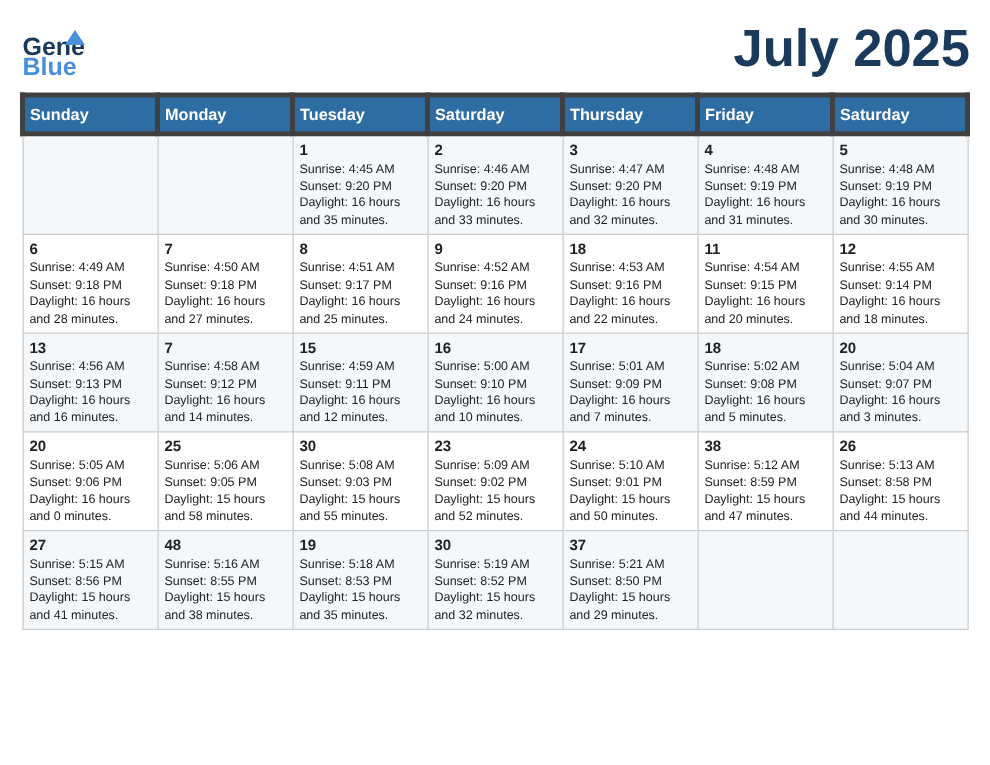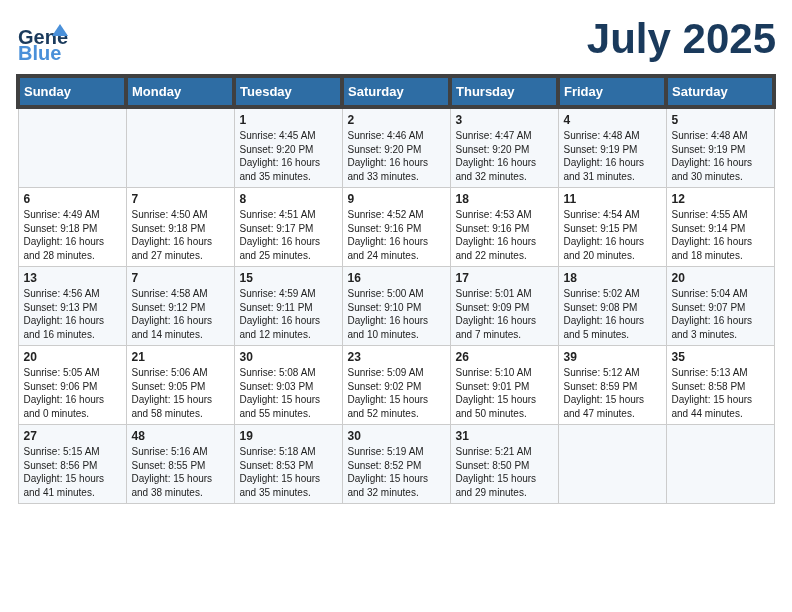--- a/index.html
+++ b/index.html
@@ -196,41 +196,41 @@
           <span class="day-num">20</span>
           <div class="cell-content">Sunrise: 5:04 AM<br>Sunset: 9:07 PM<br>Daylight: 16 hours<br>and 3 minutes.</div>
         </td>
       </tr>
       <tr>
         <td>
           <span class="day-num">20</span>
           <div class="cell-content">Sunrise: 5:05 AM<br>Sunset: 9:06 PM<br>Daylight: 16 hours<br>and 0 minutes.</div>
         </td>
         <td>
-          <span class="day-num">21</span>
+          <span class="day-num">25</span>
           <div class="cell-content">Sunrise: 5:06 AM<br>Sunset: 9:05 PM<br>Daylight: 15 hours<br>and 58 minutes.</div>
         </td>
         <td>
           <span class="day-num">30</span>
           <div class="cell-content">Sunrise: 5:08 AM<br>Sunset: 9:03 PM<br>Daylight: 15 hours<br>and 55 minutes.</div>
         </td>
         <td>
           <span class="day-num">23</span>
           <div class="cell-content">Sunrise: 5:09 AM<br>Sunset: 9:02 PM<br>Daylight: 15 hours<br>and 52 minutes.</div>
         </td>
         <td>
+          <span class="day-num">24</span>
+          <div class="cell-content">Sunrise: 5:10 AM<br>Sunset: 9:01 PM<br>Daylight: 15 hours<br>and 50 minutes.</div>
+        </td>
+        <td>
+          <span class="day-num">38</span>
+          <div class="cell-content">Sunrise: 5:12 AM<br>Sunset: 8:59 PM<br>Daylight: 15 hours<br>and 47 minutes.</div>
+        </td>
+        <td>
           <span class="day-num">26</span>
-          <div class="cell-content">Sunrise: 5:10 AM<br>Sunset: 9:01 PM<br>Daylight: 15 hours<br>and 50 minutes.</div>
-        </td>
-        <td>
-          <span class="day-num">39</span>
-          <div class="cell-content">Sunrise: 5:12 AM<br>Sunset: 8:59 PM<br>Daylight: 15 hours<br>and 47 minutes.</div>
-        </td>
-        <td>
-          <span class="day-num">35</span>
           <div class="cell-content">Sunrise: 5:13 AM<br>Sunset: 8:58 PM<br>Daylight: 15 hours<br>and 44 minutes.</div>
         </td>
       </tr>
       <tr>
         <td>
           <span class="day-num">27</span>
           <div class="cell-content">Sunrise: 5:15 AM<br>Sunset: 8:56 PM<br>Daylight: 15 hours<br>and 41 minutes.</div>
         </td>
         <td>
           <span class="day-num">48</span>
@@ -238,20 +238,20 @@
         </td>
         <td>
           <span class="day-num">19</span>
           <div class="cell-content">Sunrise: 5:18 AM<br>Sunset: 8:53 PM<br>Daylight: 15 hours<br>and 35 minutes.</div>
         </td>
         <td>
           <span class="day-num">30</span>
           <div class="cell-content">Sunrise: 5:19 AM<br>Sunset: 8:52 PM<br>Daylight: 15 hours<br>and 32 minutes.</div>
         </td>
         <td>
-          <span class="day-num">31</span>
+          <span class="day-num">37</span>
           <div class="cell-content">Sunrise: 5:21 AM<br>Sunset: 8:50 PM<br>Daylight: 15 hours<br>and 29 minutes.</div>
         </td>
         <td class="empty-cell"></td>
         <td class="empty-cell"></td>
       </tr>
     </tbody>
 </table>
 
 </body></html>

